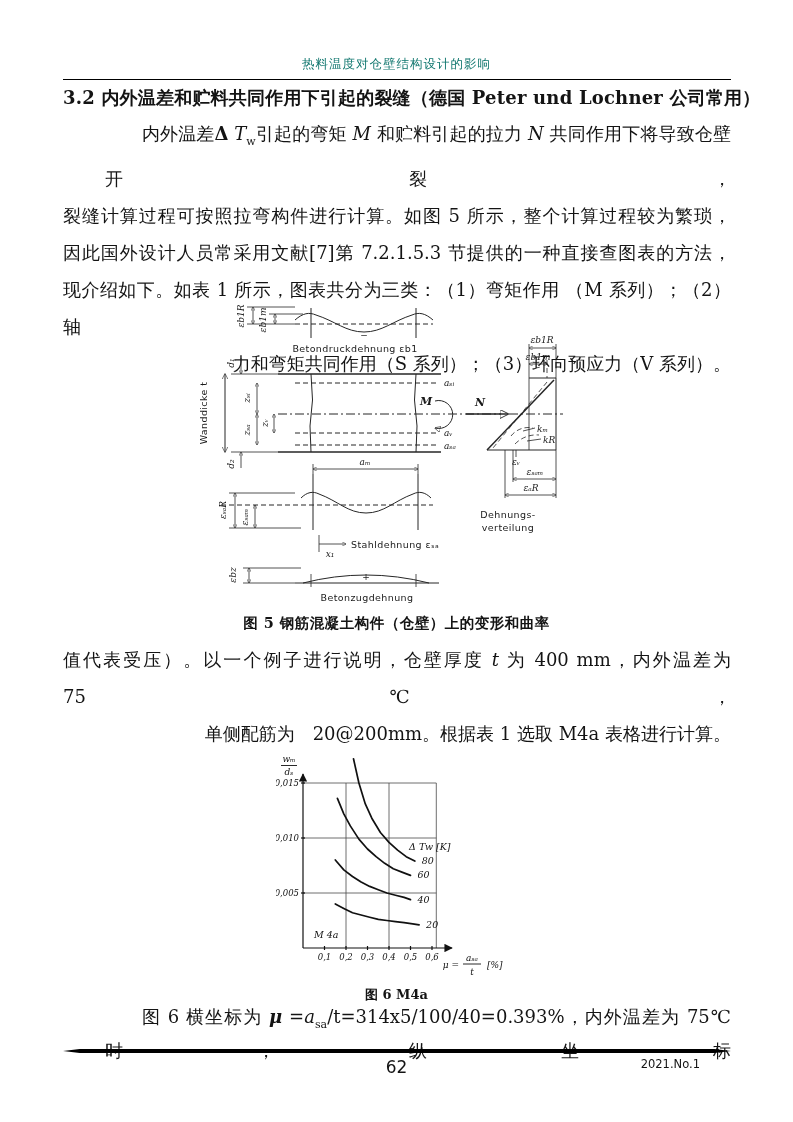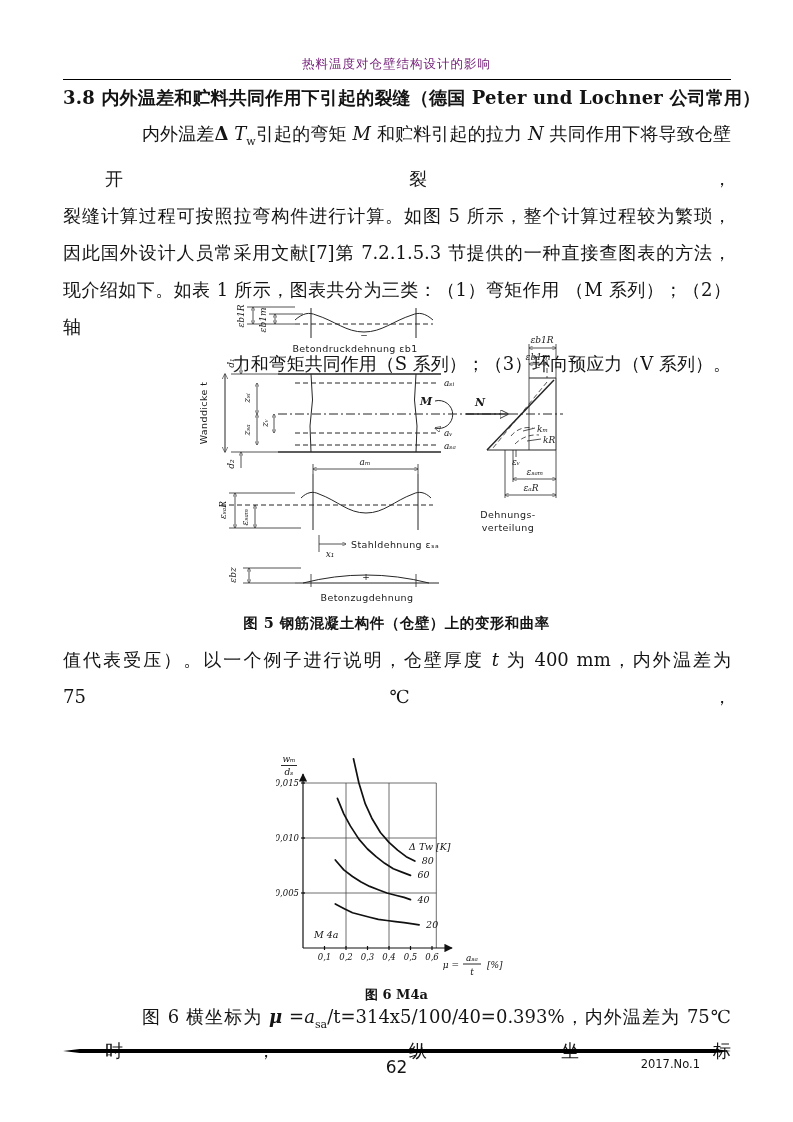--- a/index.html
+++ b/index.html
@@ -1,20 +1,20 @@
 <!DOCTYPE html>
 <html><head>
 <meta charset="utf-8">
 <style>
   html,body{margin:0;padding:0;background:#888;}
   .page{position:relative;width:793px;height:1122px;margin:0 auto;background:#fff;
         font-family:"DejaVu Serif",serif;color:#141414;overflow:hidden;}
   
   .running-title{position:absolute;top:56px;left:0;width:100%;text-align:center;
-        font-size:12.5px;letter-spacing:1px;color:#701a75;}
+        font-size:12.5px;letter-spacing:1px;color:#0f766e;}
   .head-rule{position:absolute;top:79px;left:63px;right:62px;height:0;
         border-top:1.6px solid #000;}
   
   .sec-heading{position:absolute;top:86px;left:63px;right:60px;font-weight:700;
         font-size:18px;letter-spacing:.2px;white-space:nowrap;}
   
   .para{position:absolute;left:63px;right:62px;font-size:18px;line-height:37px;}
   .jline{text-align:justify;text-align-last:justify;}
   .lline{text-align:right;}
   .indent{text-indent:2.05em;margin-left:42px;}
@@ -58,21 +58,21 @@
   .f6 .frac{stroke:#111;stroke-width:.9;}
 </style>
 </head>
 <body>
 
 <div class="page">
 
   <div class="running-title">热料温度对仓壁结构设计的影响</div>
   <div class="head-rule"></div>
 
-  <div class="sec-heading">3.8 内外温差和贮料共同作用下引起的裂缝（德国 Peter und Lochner 公司常用）</div>
+  <div class="sec-heading">3.2 内外温差和贮料共同作用下引起的裂缝（德国 Peter und Lochner 公司常用）</div>
 
   <div class="para" id="para1">
     <div class="jline indent">内外温差<b>Δ</b> <i>T</i><sub>w</sub>引起的弯矩 <i>M</i> 和贮料引起的拉力 <i>N</i> 共同作用下将导致仓壁开裂，</div>
     <div class="jline">裂缝计算过程可按照拉弯构件进行计算。如图 5 所示，整个计算过程较为繁琐，</div>
     <div class="jline">因此国外设计人员常采用文献[7]第 7.2.1.5.3 节提供的一种直接查图表的方法，</div>
     <div class="jline">现介绍如下。如表 1 所示，图表共分为三类：（1）弯矩作用 （M 系列）；（2）轴</div>
     <div class="lline">力和弯矩共同作用（S 系列）；（3）环向预应力（V 系列）。</div>
   </div>
 
   <div class="figwrap" id="fig5">
@@ -195,20 +195,21 @@
         <text class="vlab" x="183" y="278" text-anchor="middle">+</text>
         <text class="glab" x="184" y="299" text-anchor="middle">Betonzugdehnung</text>
       </g>
     </svg>
   </div>
 
   <div class="figcap" id="fig5cap">图 5 钢筋混凝土构件（仓壁）上的变形和曲率</div>
 
   <div class="para" id="para2">
     <div class="jline">值代表受压）。以一个例子进行说明，仓壁厚度 <i>t</i> 为 400 mm，内外温差为 75℃，</div>
+    <div class="lline">单侧配筋为　20@200mm。根据表 1 选取 M4a 表格进行计算。</div>
   </div>
 
   <div class="figwrap" id="fig6">
     <svg class="f6" width="250" height="236" viewBox="0 0 250 236">
       <defs>
         <marker id="ar6" viewBox="0 0 10 10" refX="9" refY="5" markerWidth="7" markerHeight="7" orient="auto">
           <path d="M0,0 L10,5 L0,10 z" fill="#111" stroke="none"></path>
         </marker>
       </defs>
       <g id="fig6-grid">
@@ -263,15 +264,15 @@
         </g>
     </svg>
   </div>
 
   <div class="figcap" id="fig6cap">图 6 M4a</div>
 
   <div class="para jline indent" id="closing">图 6 横坐标为 <b><i>μ</i></b> =<i>a</i><sub>sa</sub>/t=314x5/100/40=0.393%，内外温差为 75℃时，纵坐标</div>
 
   <div class="foot-bar"></div>
   <div class="foot-page">62</div>
-  <div class="foot-issue">2017.No.1</div>
+  <div class="foot-issue">2021.No.1</div>
 
 </div>
 
 </body></html>

